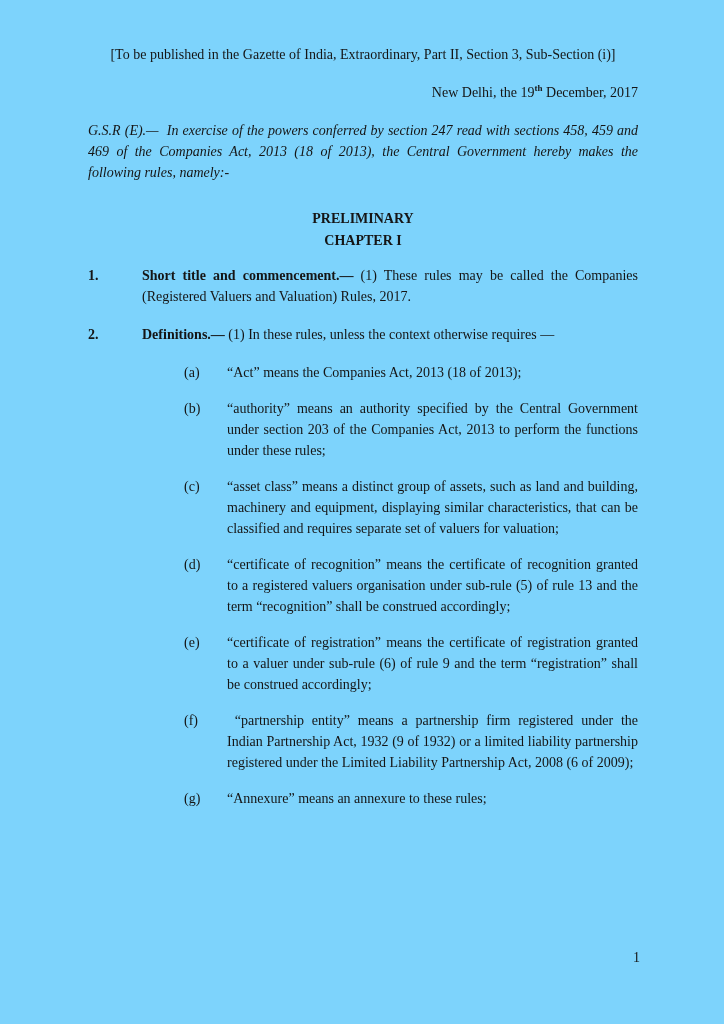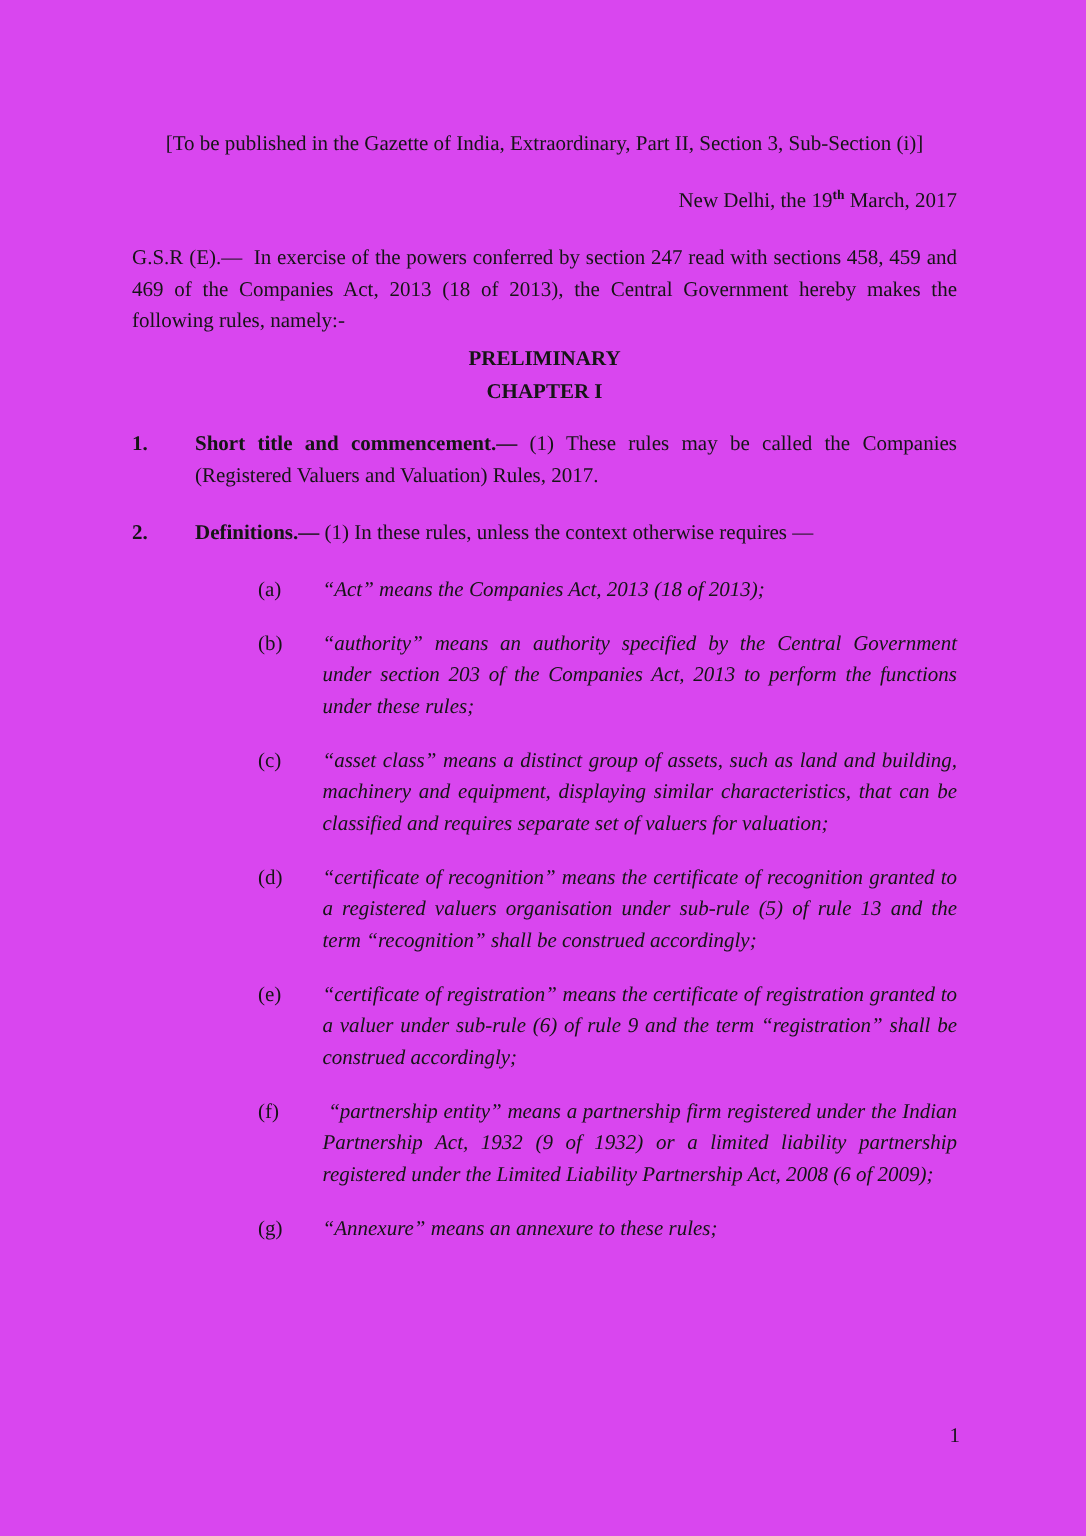--- a/index.html
+++ b/index.html
@@ -1,56 +1,56 @@
 <!DOCTYPE html>
 <html><head>
 <meta charset="utf-8">
 <style>
   html,body{margin:0;padding:0;background:#ffffff;}
   .page{
     position:relative;
     width:724px;height:1024px;
-    background:#d946ef;
+    background:#7dd3fc;
     box-sizing:border-box;
-    padding:86px 86px 0 88px;
+    padding:44px 86px 0 88px;
     font-family:"Liberation Serif","DejaVu Serif",serif;
     font-size:14px;line-height:21px;color:#151515;
     overflow:hidden;
   }
   p{margin:0;}
   .center{text-align:center;}
   .right{text-align:right;}
   .justify{text-align:justify;}
   .bold{font-weight:700;}
   .pub{margin-bottom:17px;}
   .min{margin-bottom:17px;}
   .date{margin-bottom:17px;}
-  .gsr{margin-bottom:4px;}
+  .gsr{margin-bottom:25px;font-style:italic;}
   .chapter{margin-bottom:13px;}
   .ch{line-height:22px;}
   .rule{display:flex;}
   .rnum{width:42px;flex:none;font-weight:700;}
-  .rbody{flex:1;min-width:0;}
+  .rbody{flex:1;min-width:0;margin-left:12px;}
   .rp{margin-bottom:17px;}
   .clause{display:flex;margin-left:42px;margin-bottom:15px;}
   .clause-label{width:43px;flex:none;}
-  .clause-text{flex:1;text-align:justify;font-style:italic;}
+  .clause-text{flex:1;text-align:justify;}
   .clause.last{margin-bottom:0;}
   .pagenum{position:absolute;right:84px;bottom:56px;font-size:14px;}
   sup{font-size:9px;line-height:0;vertical-align:super;font-weight:bold;}
 </style>
 </head>
 <body>
 
 <div class="page">
 
   <p class="center pub">[To be published in the Gazette of India, Extraordinary, Part II, Section 3, Sub-Section (i)]</p>
 
 
-  <p class="right date"><span>New Delhi, the 19</span><sup>th</sup><span> March, 2017</span></p>
+  <p class="right date"><span>New Delhi, the 19</span><sup>th</sup><span> December, 2017</span></p>
 
   <p class="justify gsr">G.S.R (E).—&nbsp; In exercise of the powers conferred by section 247 read with sections 458, 459 and 469 of the Companies Act, 2013 (18 of 2013), the Central Government hereby makes the following rules, namely:-</p>
 
   <div class="chapter">
     <p class="center bold ch">PRELIMINARY</p>
     <p class="center bold ch">CHAPTER I</p>
   </div>
 
   <div class="rule">
     <div class="rnum">1.</div>

